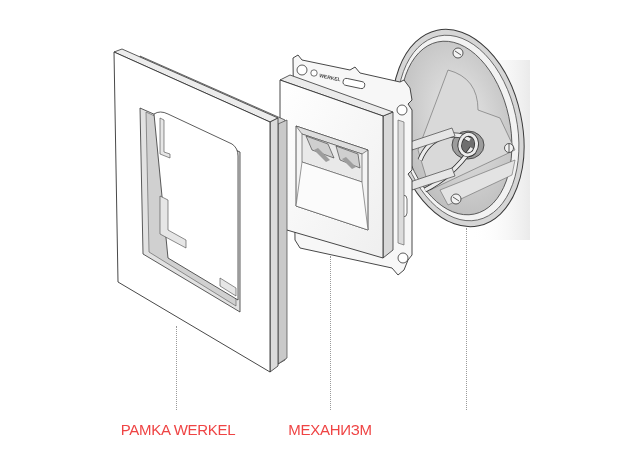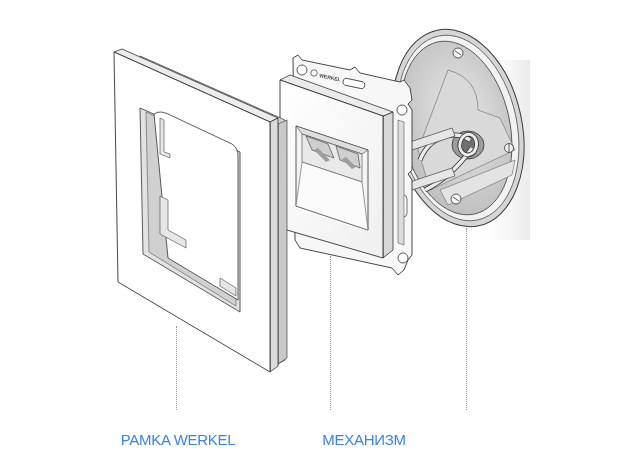--- a/index.html
+++ b/index.html
@@ -18,24 +18,24 @@
       position: absolute;
       left: 0; top: 0;
       width: 624px; height: 460px;
     }
     .stage svg {
       position: absolute;
       left: 0; top: 0;
     }
     .part-label {
       position: absolute;
-      top: 431px;
+      top: 421px;
       font-size: 15px;
       letter-spacing: -0.3px;
-      color: #3b82f6;
+      color: #ef4444;
       white-space: nowrap;
       transform: translateX(-50%);
       font-weight: normal;
     }
     .leader {
       position: absolute;
       width: 0;
       border-left: 1px dotted #9a9a9a;
     }
   </style>
@@ -155,15 +155,15 @@
       <path d="M160 196 L168 200 L168 230 L186 240 L186 248 L160 234 Z" fill="#e6e6e6" stroke="#444" stroke-width="0.6"></path>
       <path d="M220 278 L236 288 L236 296 L220 286 Z" fill="#e6e6e6" stroke="#444" stroke-width="0.6"></path>
     </g>
   </svg>
 
   <div class="leader" style="left:176px; top:326px; height:84px;"></div>
   <div class="leader" style="left:330px; top:256px; height:154px;"></div>
   <div class="leader" style="left:466px; top:228px; height:182px;"></div>
 
   <div class="part-label" style="left:178px;">PAMKA WERKEL</div>
-  <div class="part-label" style="left:330px;margin-left:34px;">МЕХАНИЗМ</div>
+  <div class="part-label" style="left:330px;">МЕХАНИЗМ</div>
 
 </div>
 
 </body></html>

